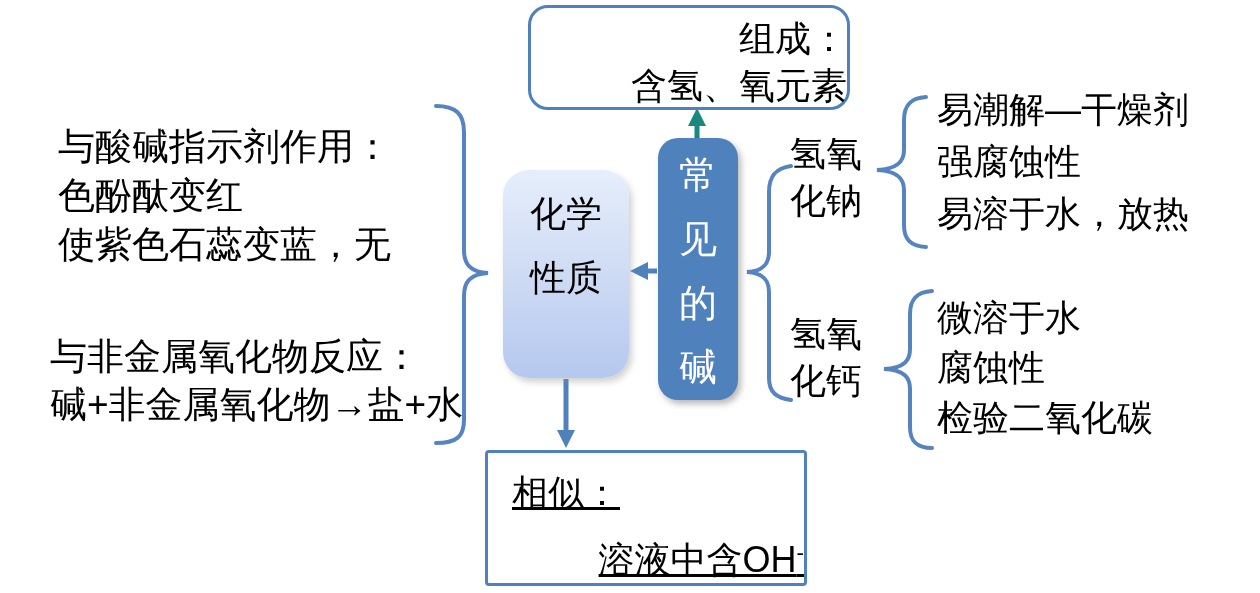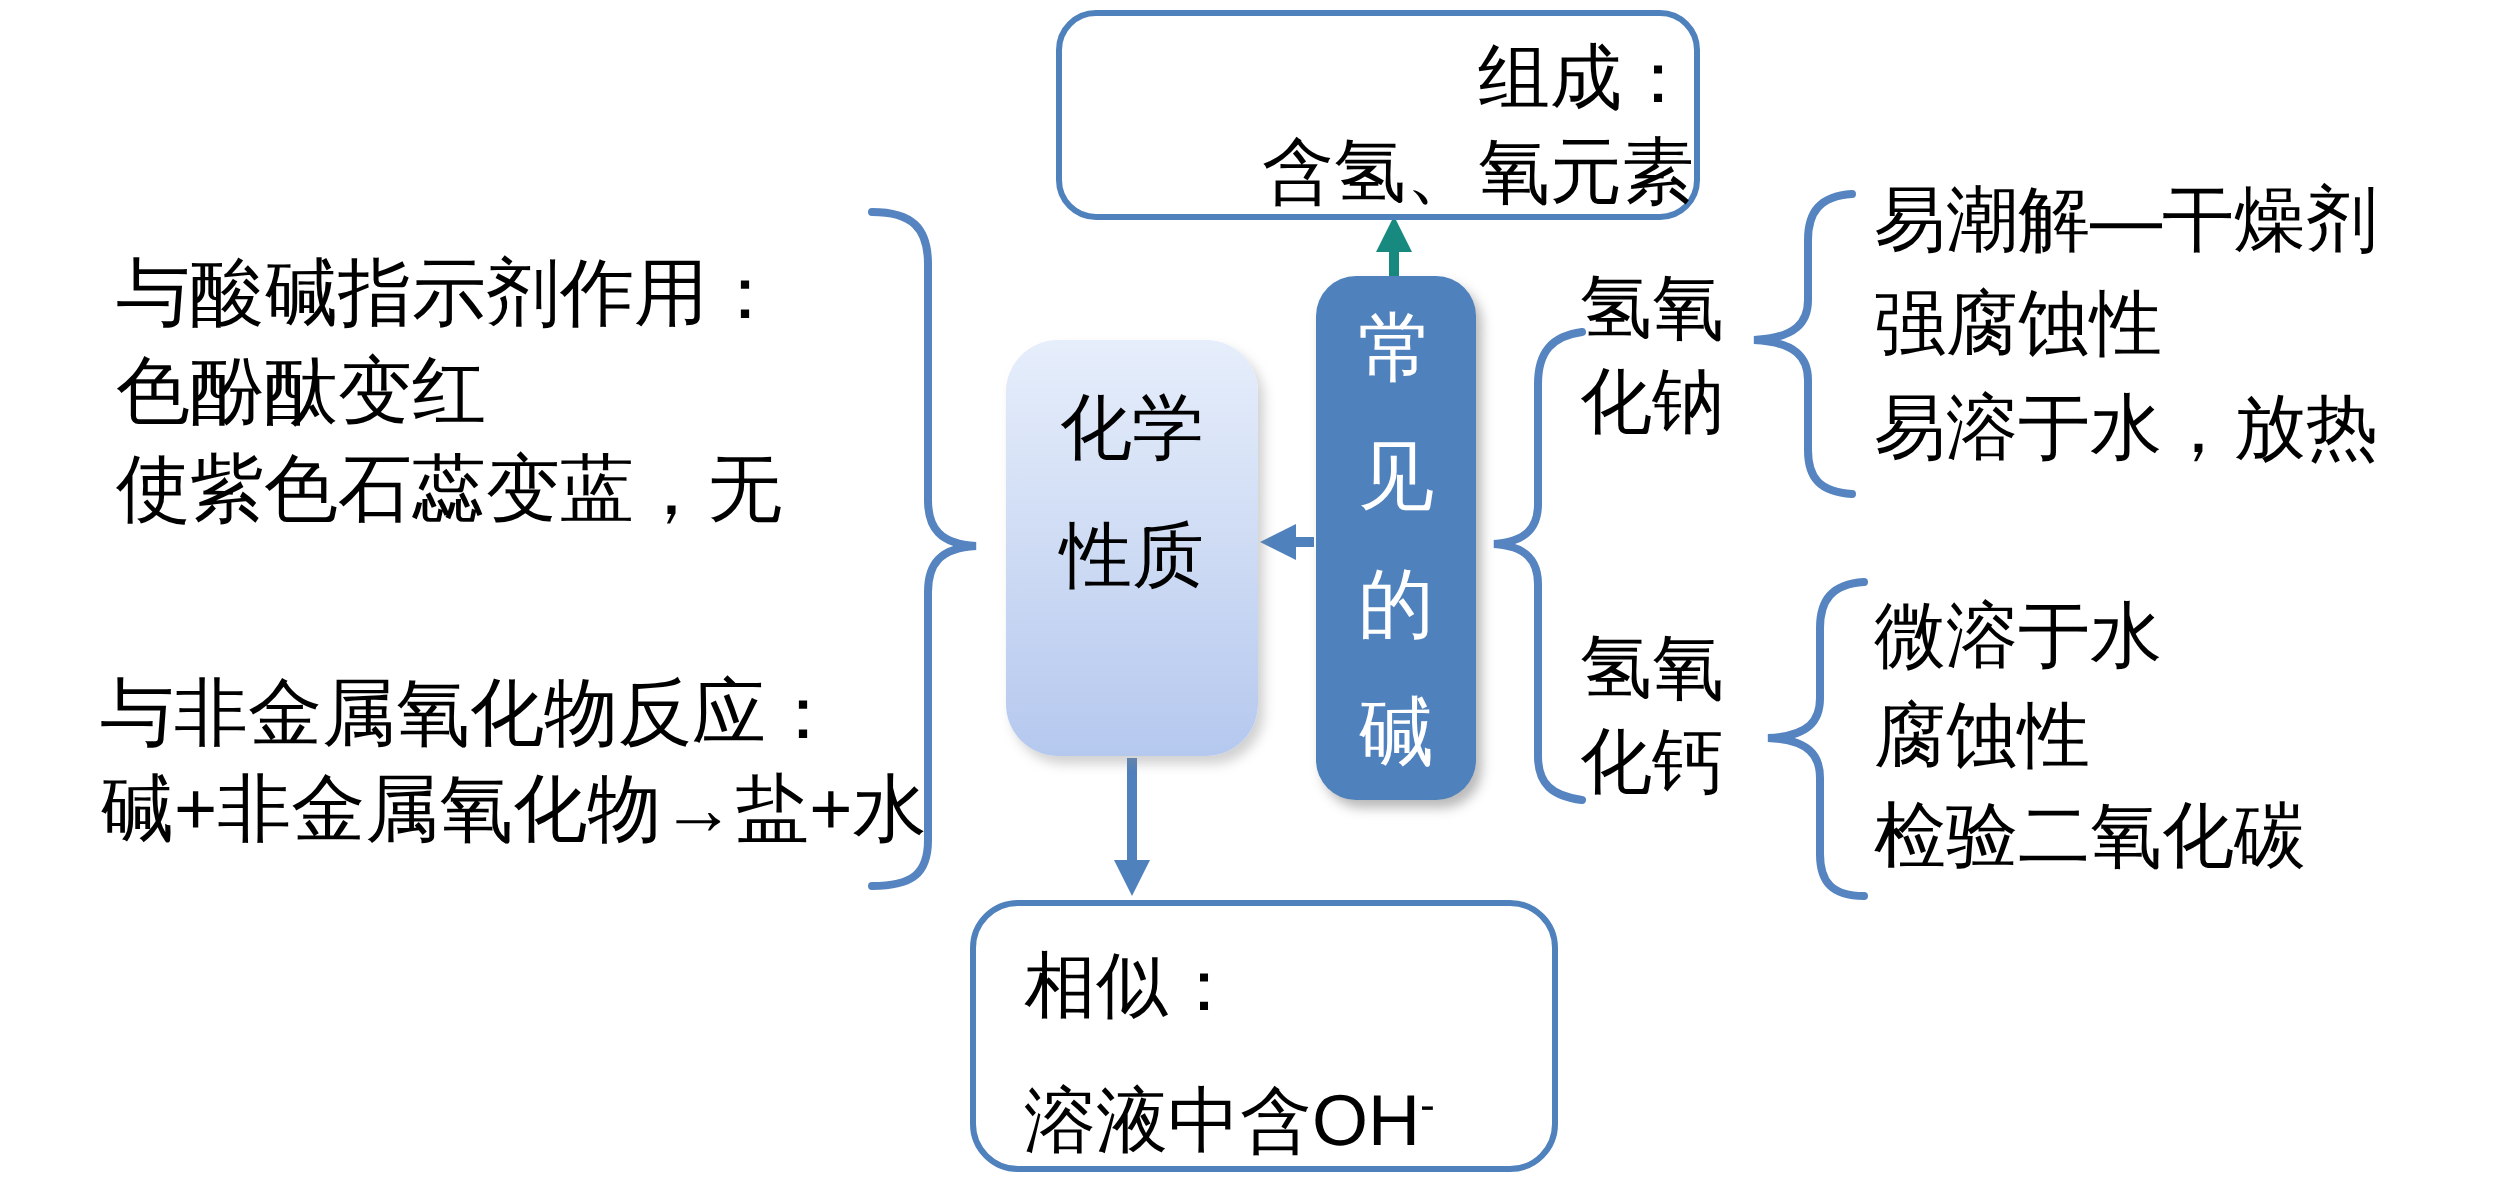--- a/index.html
+++ b/index.html
@@ -25,23 +25,23 @@
   .center-box .ch{font-size:38px;line-height:64px;}
 
   .props-box{
     left:503px;top:170px;width:126px;height:208px;border-radius:26px;
     background:linear-gradient(180deg,#e6eefb 0%,#cfdcf4 48%,#b5c8ee 100%);
     box-shadow:3px 4px 6px rgba(140,140,140,.4);
     text-align:center;padding-top:12px;
   }
   .props-box .ln{font-size:36px;line-height:64px;}
 
-  .sim-box{left:485px;top:450px;width:294px;height:136px;border-radius:24px;padding:18px 0 0 24px;}
+  .sim-box{left:485px;top:450px;width:322px;height:136px;border-radius:4px;padding:18px 0 0 24px;text-decoration:underline;}
   .sim-box .ln{font-size:36px;line-height:44px;white-space:nowrap;}
-  .sim-box .ln2{margin-top:16px;}
+  .sim-box .ln2{margin-top:16px;text-align:right;}
   .sup{font-size:0.62em;vertical-align:0.55em;}
 
   .note{position:absolute;font-size:37px;white-space:nowrap;}
   .note-indicator{left:58px;top:122px;line-height:49px;}
   .note-oxide{left:10px;top:333px;line-height:48px;margin-left:40px;}
 
   .base-label{position:absolute;font-size:36px;line-height:47px;white-space:nowrap;}
   .naoh-label{left:790px;top:130px;}
   .caoh-label{left:790px;top:310px;}
 

